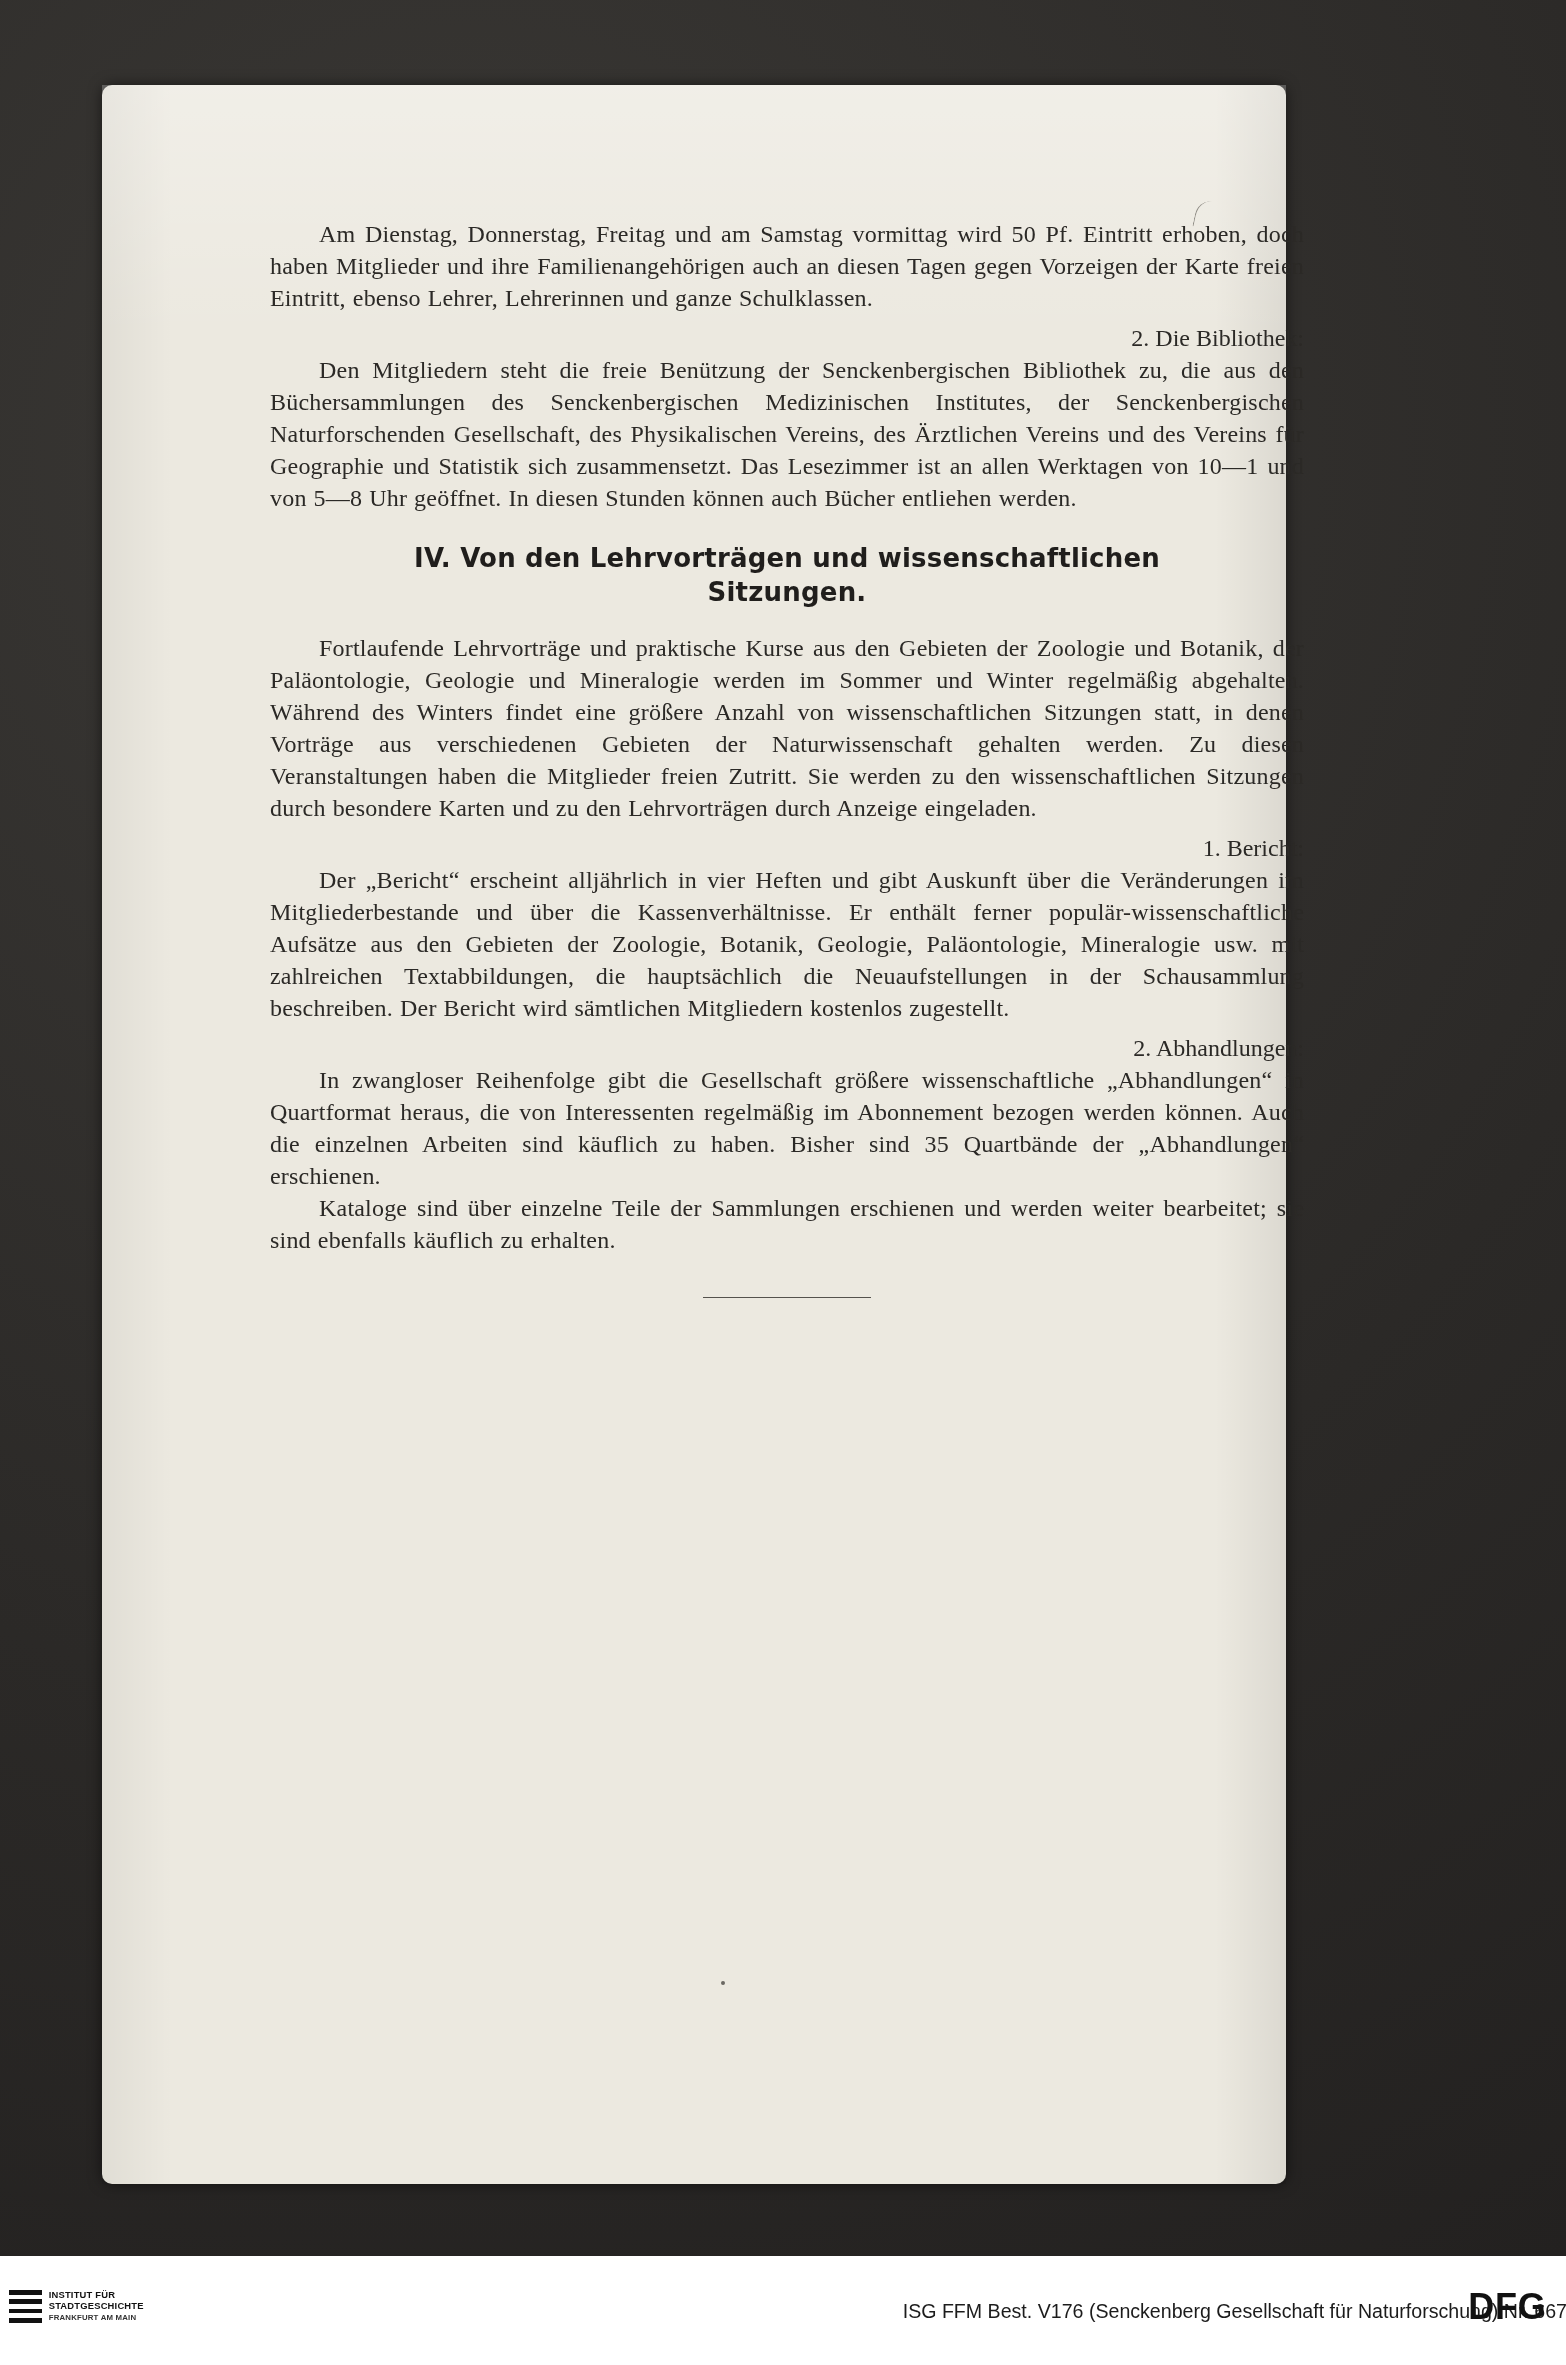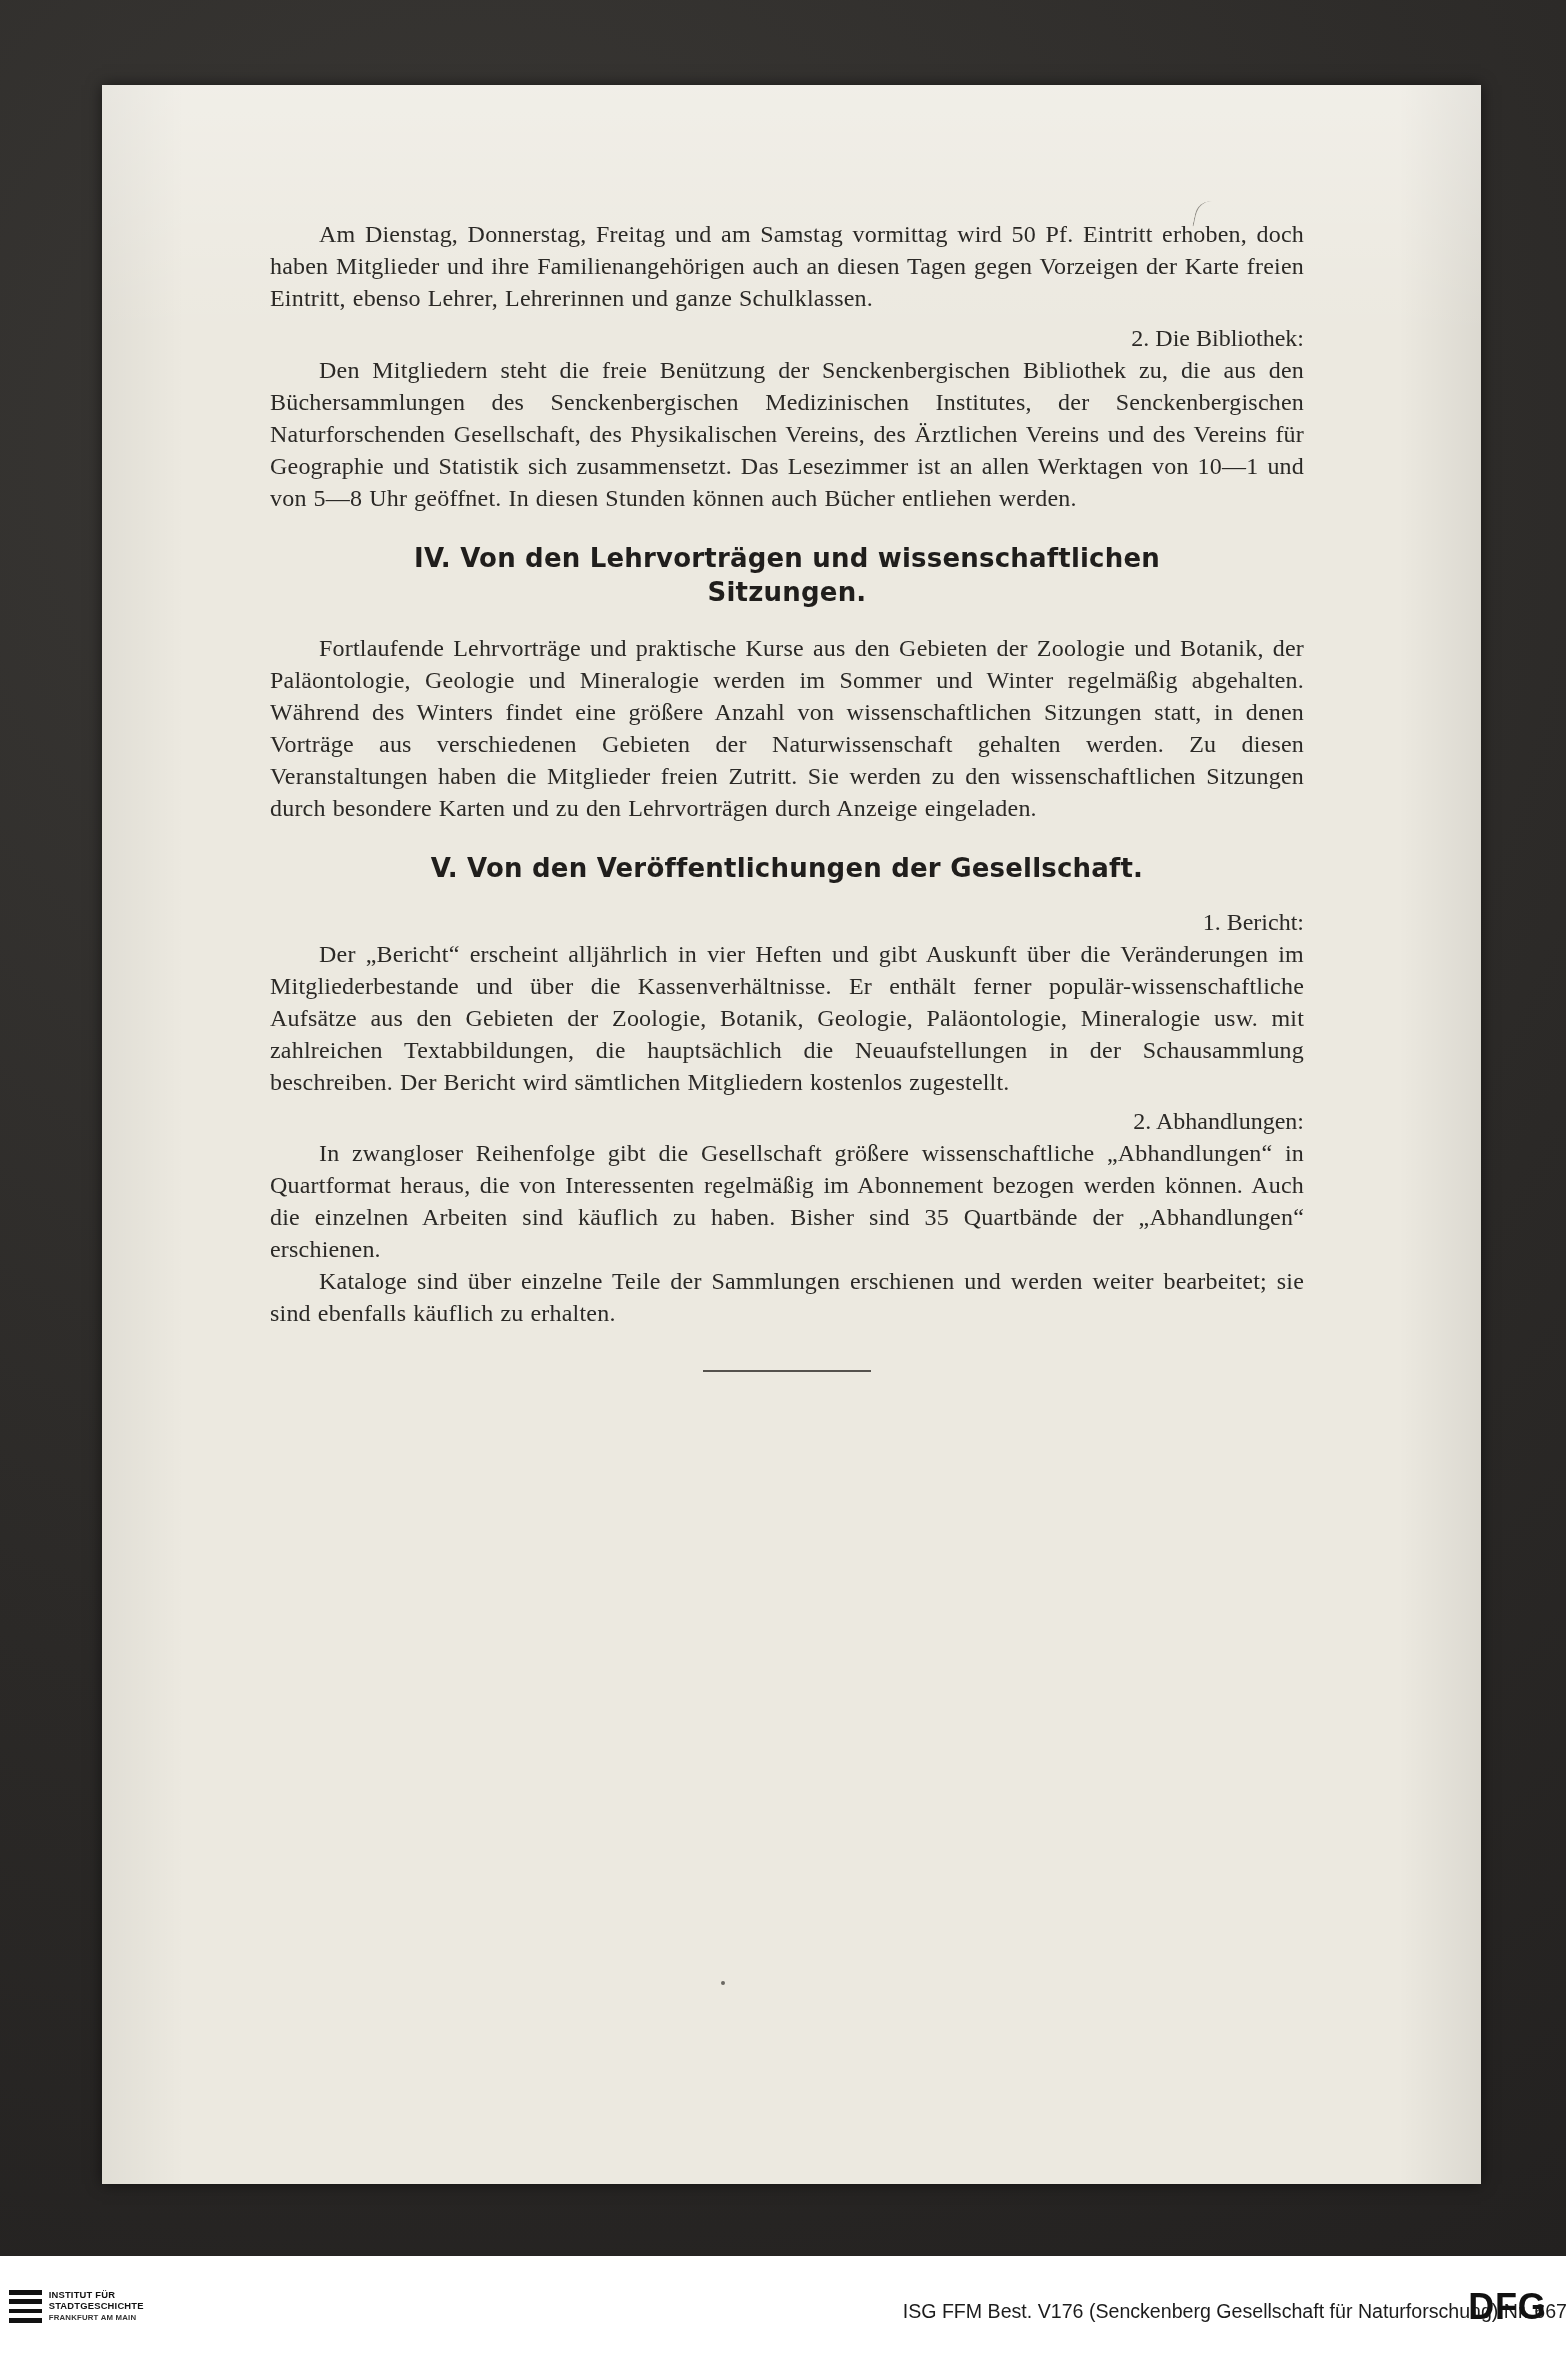--- a/index.html
+++ b/index.html
@@ -28,24 +28,25 @@
     left: 0; top: 0; right: 0; bottom: 0;
     background:
       radial-gradient(circle at 30% 20%, #3a3835 0%, #2b2927 60%, #232120 100%);
   }
 
   
   .page {
     position: absolute;
     left: 102px;
     top: 85px;
-    width: 1379px;
+    width: 1184px;
     height: 2099px;
     background: #ece9e0;
     box-shadow: 0 0 14px rgba(0,0,0,0.55);
+    border-radius: 10px;
   }
   .page-grain {
     position: absolute;
     left: 0; top: 0; right: 0; bottom: 0;
     background:
       linear-gradient(180deg, rgba(255,255,255,0.25) 0%, rgba(0,0,0,0.0) 12%),
       linear-gradient(90deg, rgba(0,0,0,0.05) 0%, rgba(0,0,0,0.0) 6%, rgba(0,0,0,0.0) 94%, rgba(0,0,0,0.07) 100%);
     pointer-events: none;
   }
 
@@ -204,21 +205,20 @@
 
       <p class="body indent">Den Mitgliedern steht die freie Benützung der Senckenbergischen Bibliothek zu, die aus den Büchersammlungen des Senckenbergischen Medizinischen Institutes, der Senckenbergischen Naturforschenden Gesellschaft, des Physikalischen Vereins, des Ärztlichen Vereins und des Vereins für Geographie und Statistik sich zusammensetzt. Das Lesezimmer ist an allen Werktagen von 10—1 und von 5—8 Uhr geöffnet. In diesen Stunden können auch Bücher entliehen werden.</p>
 
       <h2 class="section two-line">
         <span>IV. Von den Lehrvorträgen und wissenschaftlichen</span><br>
         <span>Sitzungen.</span>
       </h2>
 
       <p class="body indent">Fortlaufende Lehrvorträge und praktische Kurse aus den Gebieten der Zoologie und Botanik, der Paläontologie, Geologie und Mineralogie werden im Sommer und Winter regelmäßig abgehalten. Während des Winters findet eine größere Anzahl von wissenschaftlichen Sitzungen statt, in denen Vorträge aus verschiedenen Gebieten der Naturwissenschaft gehalten werden. Zu diesen Veranstaltungen haben die Mitglieder freien Zutritt. Sie werden zu den wissenschaftlichen Sitzungen durch besondere Karten und zu den Lehrvorträgen durch Anzeige eingeladen.</p>
 
-      <h2 class="section">V. Von den Veröffentlichungen der Gesellschaft.</h2>
 
       <p class="small-head">1.   Bericht:</p>
 
       <p class="body indent">Der „Bericht“ erscheint alljährlich in vier Heften und gibt Auskunft über die Veränderungen im Mitgliederbestande und über die Kassenverhältnisse. Er enthält ferner populär-wissenschaftliche Aufsätze aus den Gebieten der Zoologie, Botanik, Geologie, Paläontologie, Mineralogie usw. mit zahlreichen Textabbildungen, die hauptsächlich die Neuaufstellungen in der Schausammlung beschreiben. Der Bericht wird sämtlichen Mitgliedern kostenlos zugestellt.</p>
 
       <p class="small-head">2.   Abhandlungen:</p>
 
       <p class="body indent">In zwangloser Reihenfolge gibt die Gesellschaft größere wissenschaftliche „Abhandlungen“ in Quartformat heraus, die von Interessenten regelmäßig im Abonnement bezogen werden können. Auch die einzelnen Arbeiten sind käuflich zu haben. Bisher sind 35 Quartbände der „Abhandlungen“ erschienen.</p>
 
 

